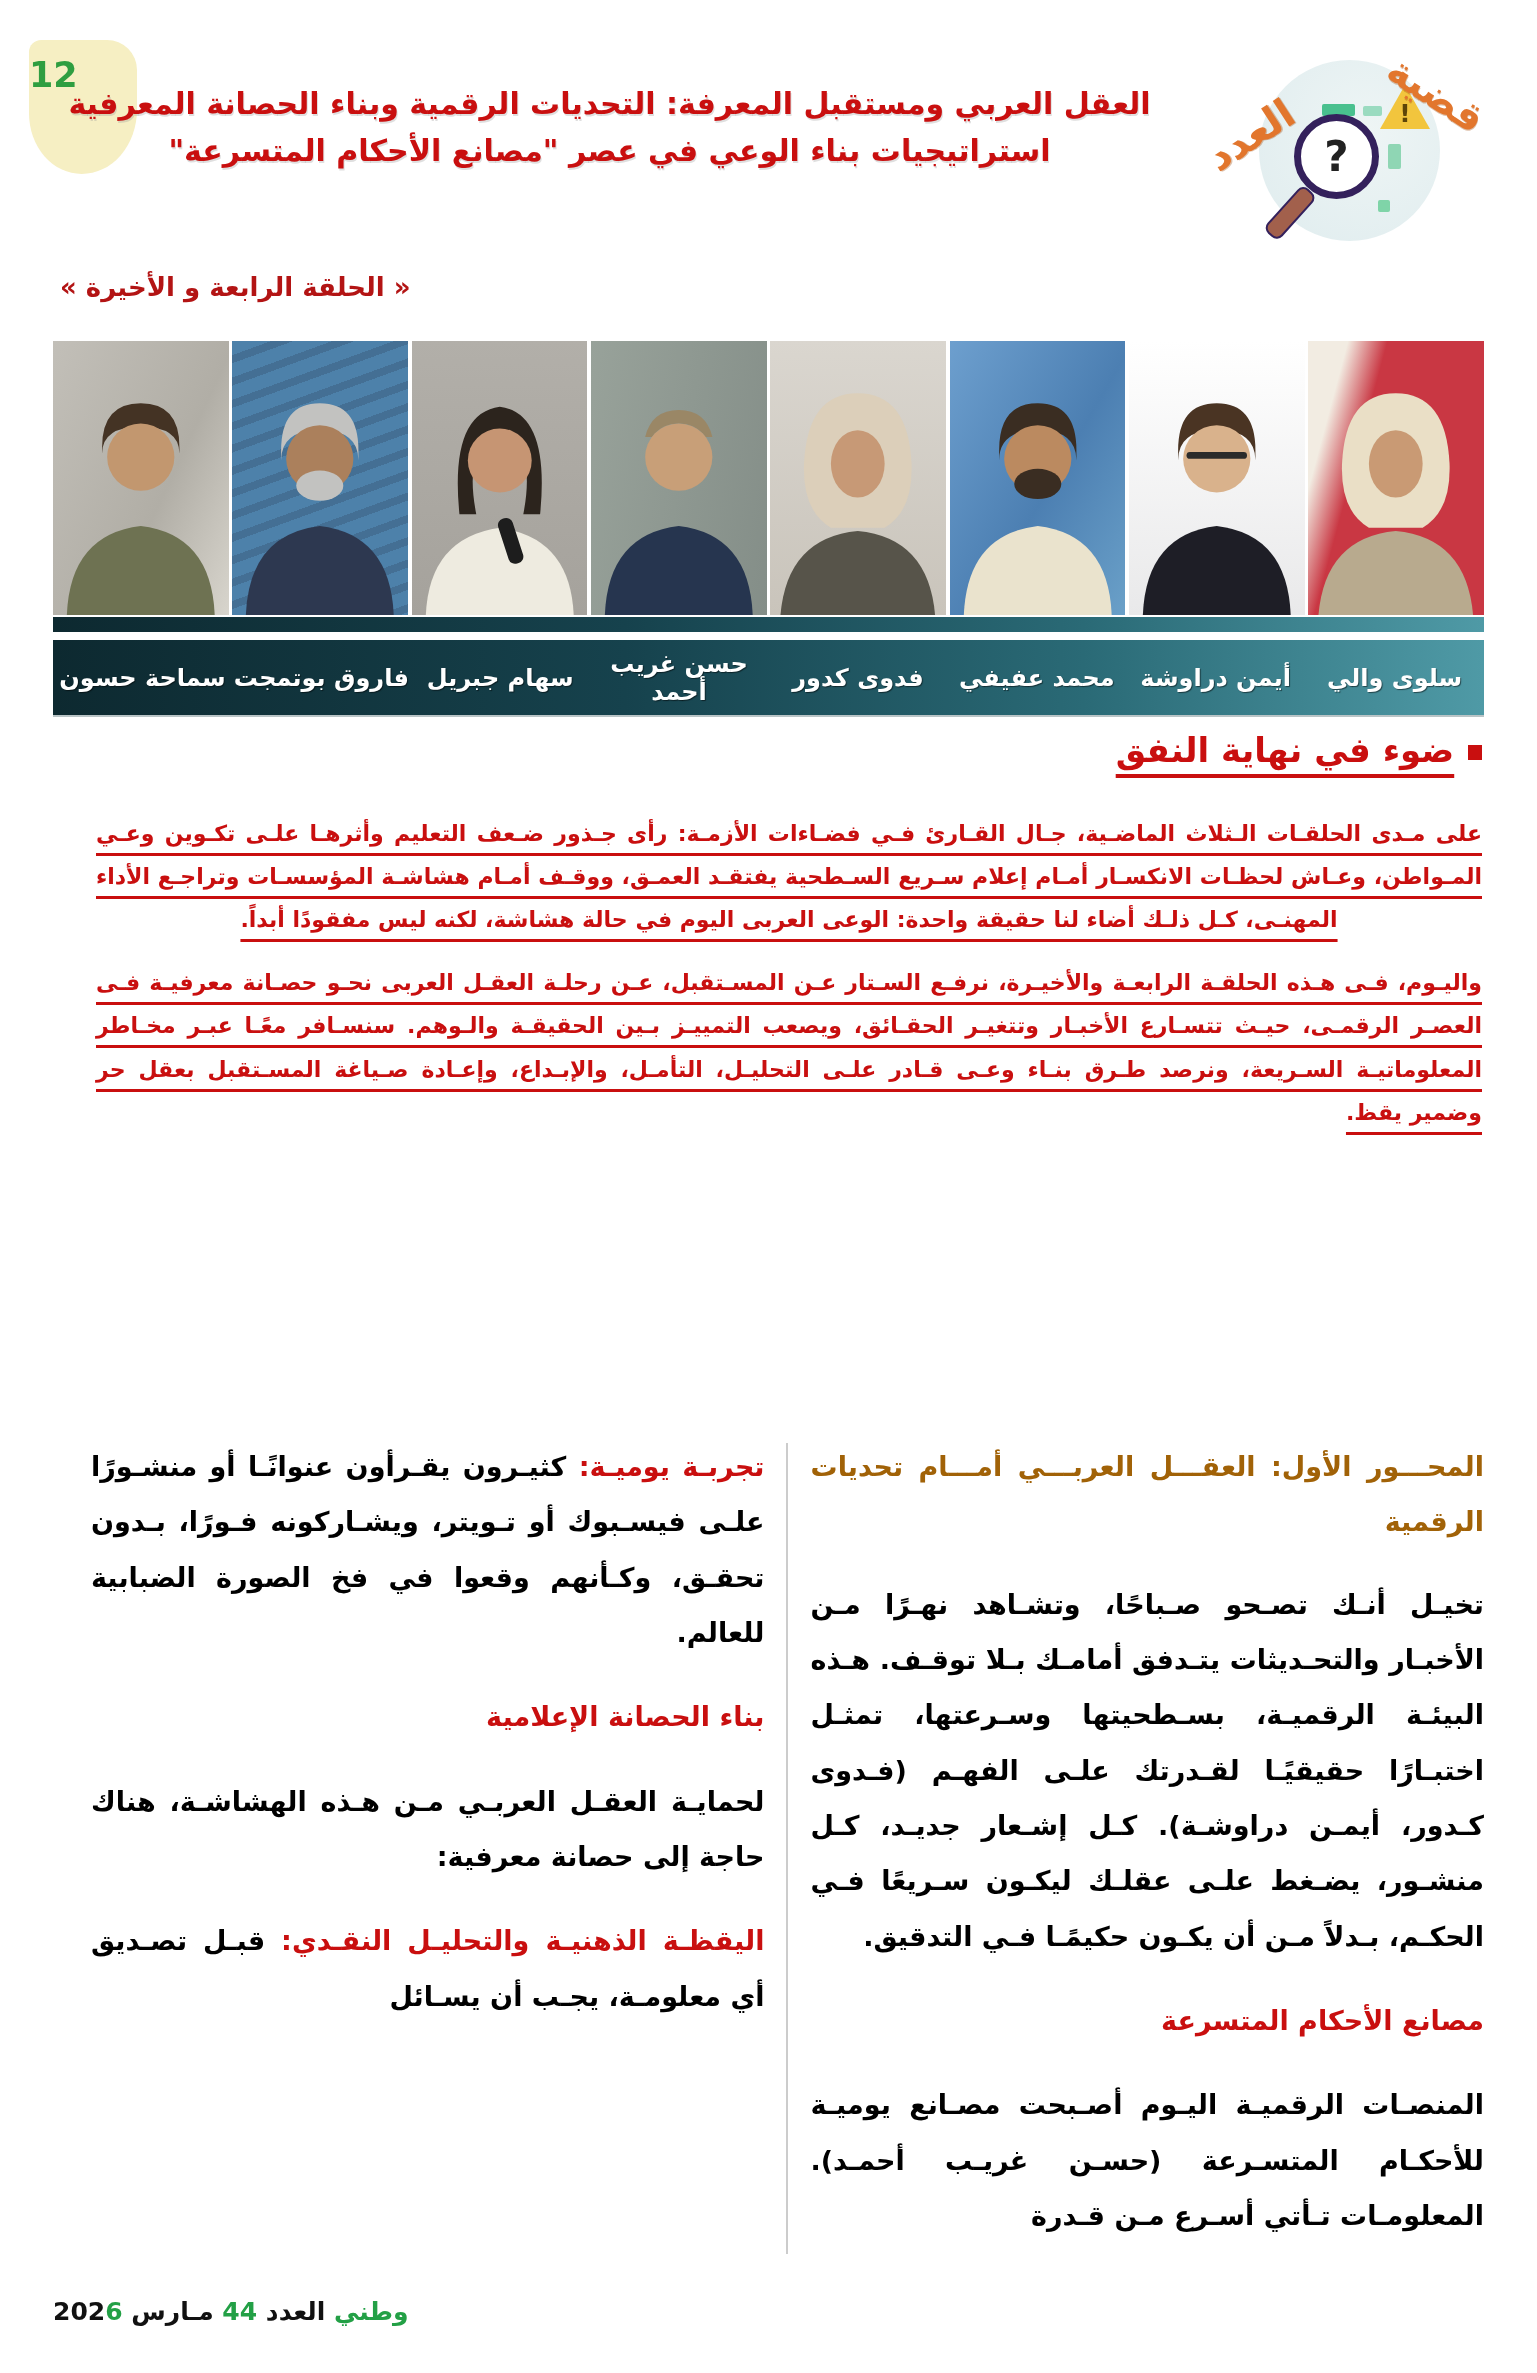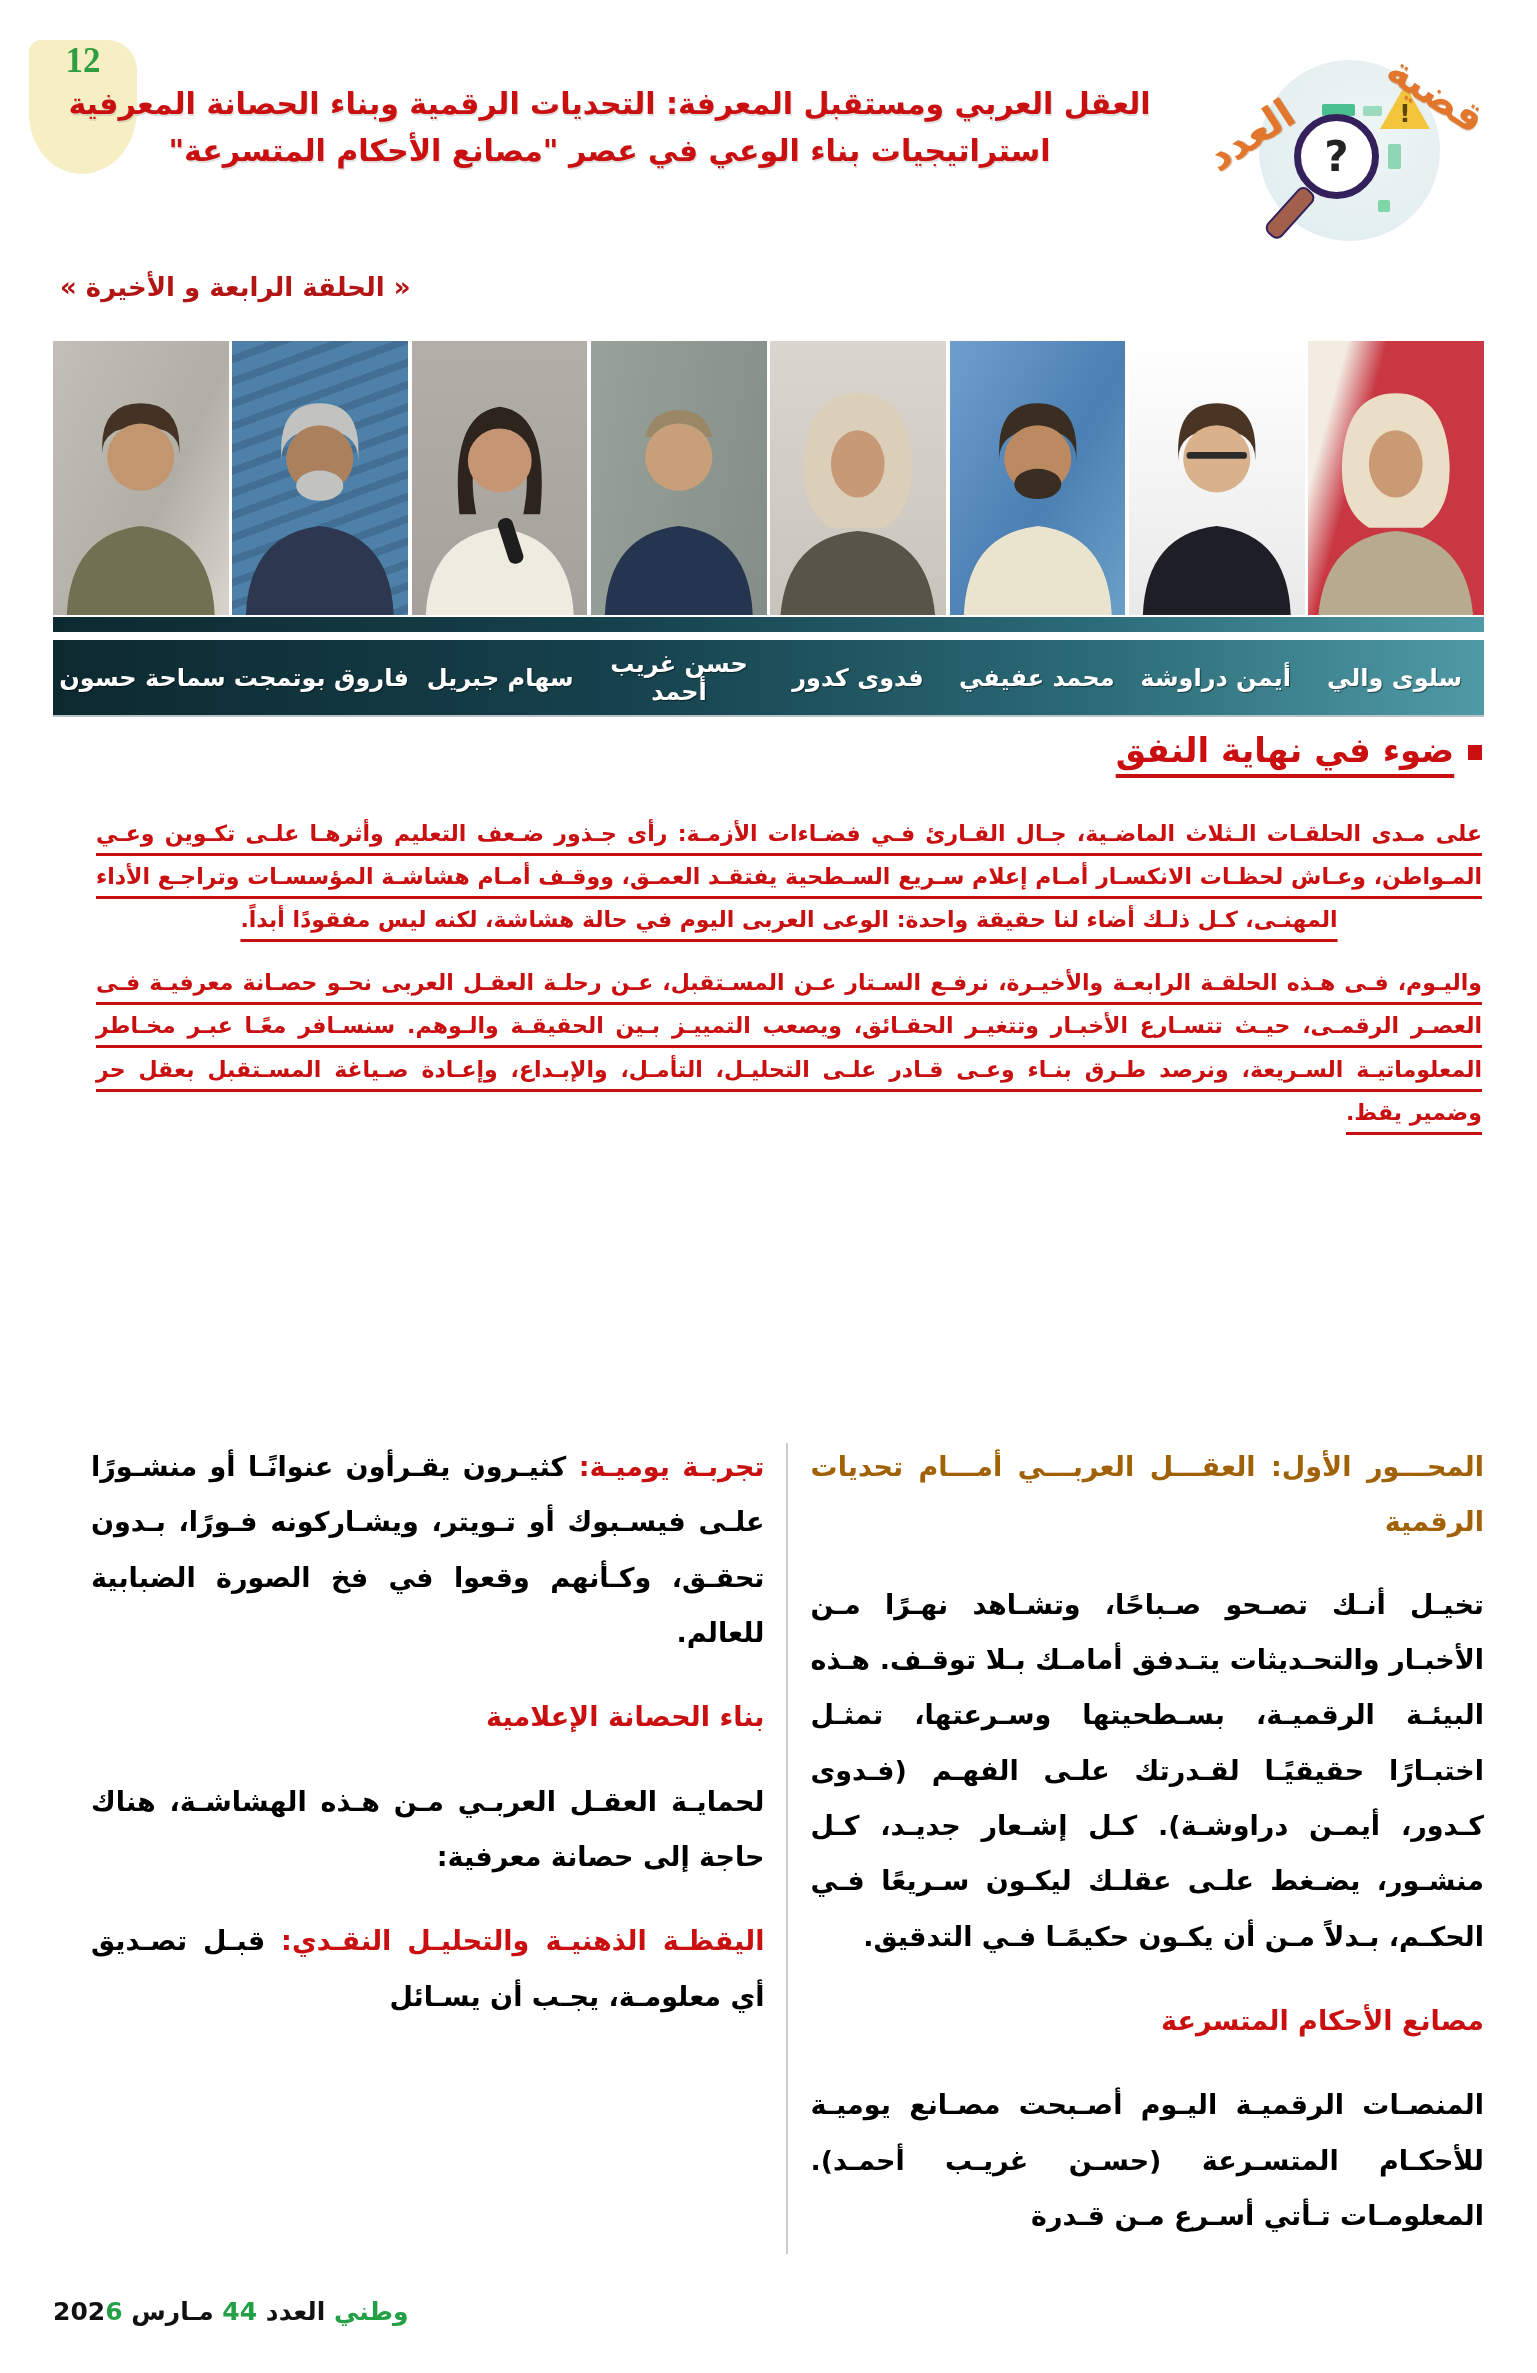--- a/index.html
+++ b/index.html
@@ -7,22 +7,22 @@
     position:relative; width:1537px; height:2374px; margin:0 auto;
     background:#ffffff; overflow:hidden; direction:rtl;
     font-family:"DejaVu Sans", sans-serif;
   }
   
   .blob{
     position:absolute; left:29px; top:40px; width:108px; height:134px;
     background:#f6efc3; border-radius:13.4px 33px 61px 58px / 13.4px 33px 71px 67px;
   }
   .blob .num{
-    display:block; text-align:center; padding-top:1px;
-    color:#2f9e41; font-size:35px; font-weight:bold; direction:ltr;font-family:Liberation Serif, serif;
+    display:block; padding-top:15px;
+    color:#2f9e41; font-size:35px; font-weight:bold; direction:ltr;
   }
   
   .header-center{
     position:absolute; top:81px; left:38px; width:1143px; text-align:center;
   }
   .title{
     color:#2f5378; font-size:52px; font-weight:bold; line-height:1.25;
     text-shadow:1.9px 2.9px 0 rgba(120,120,120,.35);
   }
   .subtitle{

